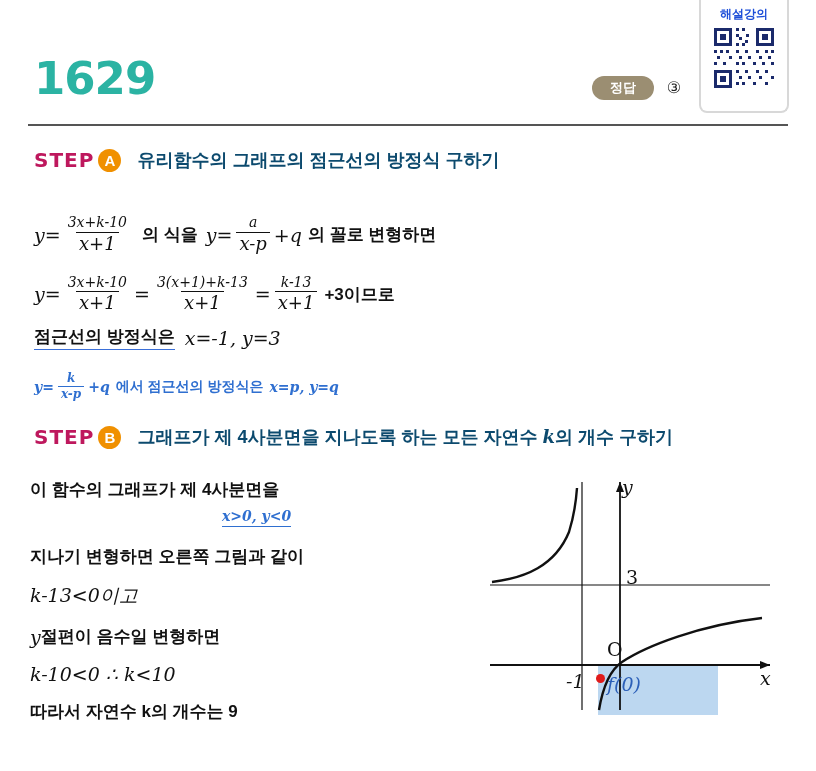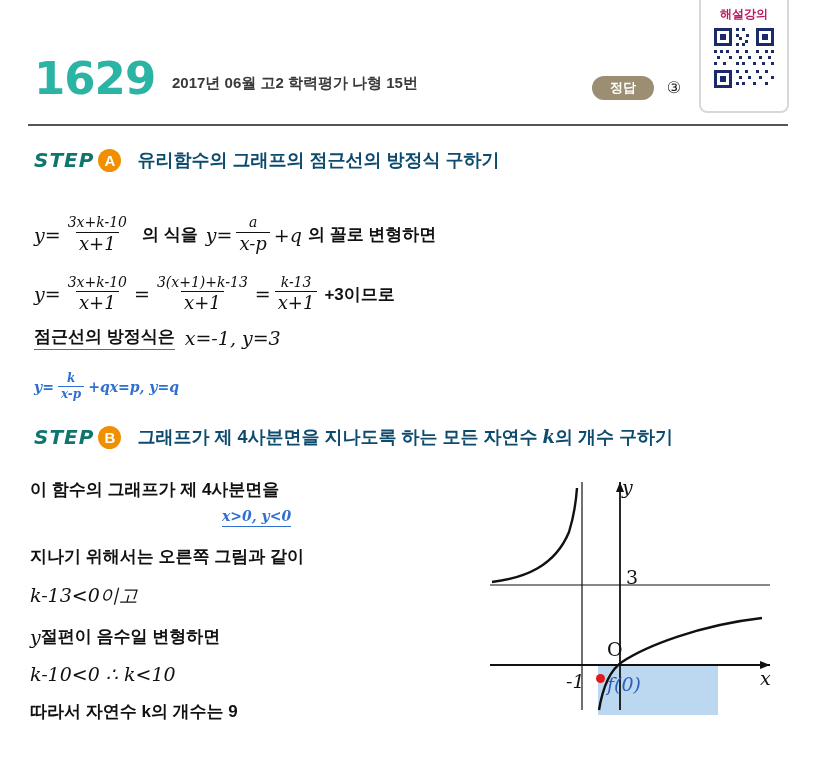--- a/index.html
+++ b/index.html
@@ -97,41 +97,40 @@
     box-sizing: border-box;
   }
   .qr-label {
     position: absolute;
     left: 0;
     top: 6px;
     width: 100%;
     text-align: center;
     font-size: 12px;
     font-weight: bold;
-    color: #be185d;
+    color: #1d4ed8;
   }
   .qr-code {
     position: absolute;
     left: 11px;
     top: 26px;
     width: 64px;
     height: 64px;
   }
 
   
   .step {
     position: absolute;
     display: flex;
     align-items: center;
   }
   .step-word {
     font-size: 20px;
     font-weight: bold;
-    color: #0f766e;
-    font-style: italic;
+    color: #be185d;
     letter-spacing: 1px;
     font-family: "DejaVu Sans", sans-serif;
   }
   .step-badge {
     width: 23px;
     height: 23px;
     border-radius: 50%;
     background: #f09000;
     color: #ffffff;
     font-size: 15px;
@@ -257,21 +256,20 @@
     background: #e01b1b;
   }
 </style>
 </head>
 <body>
 
 <div class="page">
 
   <div class="header">
     <div class="prob-number">1629</div>
-    <div class="prob-source">2017년 06월 고2 학력평가 나형 15번</div>
     <div class="answer-pill">정답</div>
     <div class="answer-value">③</div>
     <div class="header-rule"></div>
 
     <div class="qr-box">
       <div class="qr-label">해설강의</div>
       <div class="qr-code">
         <svg width="64" height="64" viewBox="0 0 64 64" xmlns="http://www.w3.org/2000/svg">
           <rect width="64" height="64" fill="#ffffff"></rect>
           <g fill="#1b2a6b">
@@ -381,39 +379,40 @@
     <span class="ital" style="margin-left:10px;">x=-1, y=3</span>
   </div>
 
   <div class="note-blue" style="left:34px; top:372px;">
     <span class="ital">y=</span>
     <span class="frac small">
       <span class="num">k</span>
       <span class="den" style="border-top-color:#2f6fd0;">x-p</span>
     </span>
     <span class="ital">+q</span>
+    <span style="margin:0 6px;">에서 점근선의 방정식은</span>
     <span class="ital">x=p, y=q</span>
   </div>
 
   <div class="step" style="left:34px; top:425px;">
     <span class="step-word">STEP</span>
     <span class="step-badge">B</span>
     <span class="step-title">
       <span>그래프가 제 4사분면을 지나도록 하는 모든 자연수 </span><span class="ital">k</span><span>의 개수 구하기</span>
     </span>
   </div>
 
   <div class="mathline" style="left:30px; top:478px;">
     <span class="ko">이 함수의 그래프가 제 4사분면을</span>
   </div>
 
   <div class="sub-blue-underline" style="left:222px; top:508px;">x&gt;0, y&lt;0</div>
 
   <div class="mathline" style="left:30px; top:545px;">
-    <span class="ko">지나기 위해서는 오른쪽 그림과 같이</span>
+    <span class="ko">지나기 변형하면 오른쪽 그림과 같이</span>
   </div>
 
   <div class="mathline" style="left:30px; top:583px;text-align:right;">
     <span class="ital">k-13&lt;0이고</span>
   </div>
 
   <div class="mathline" style="left:30px; top:625px;">
     <span class="ital">y</span>
     <span class="ko">절편이 음수일 변형하면</span>
   </div>

